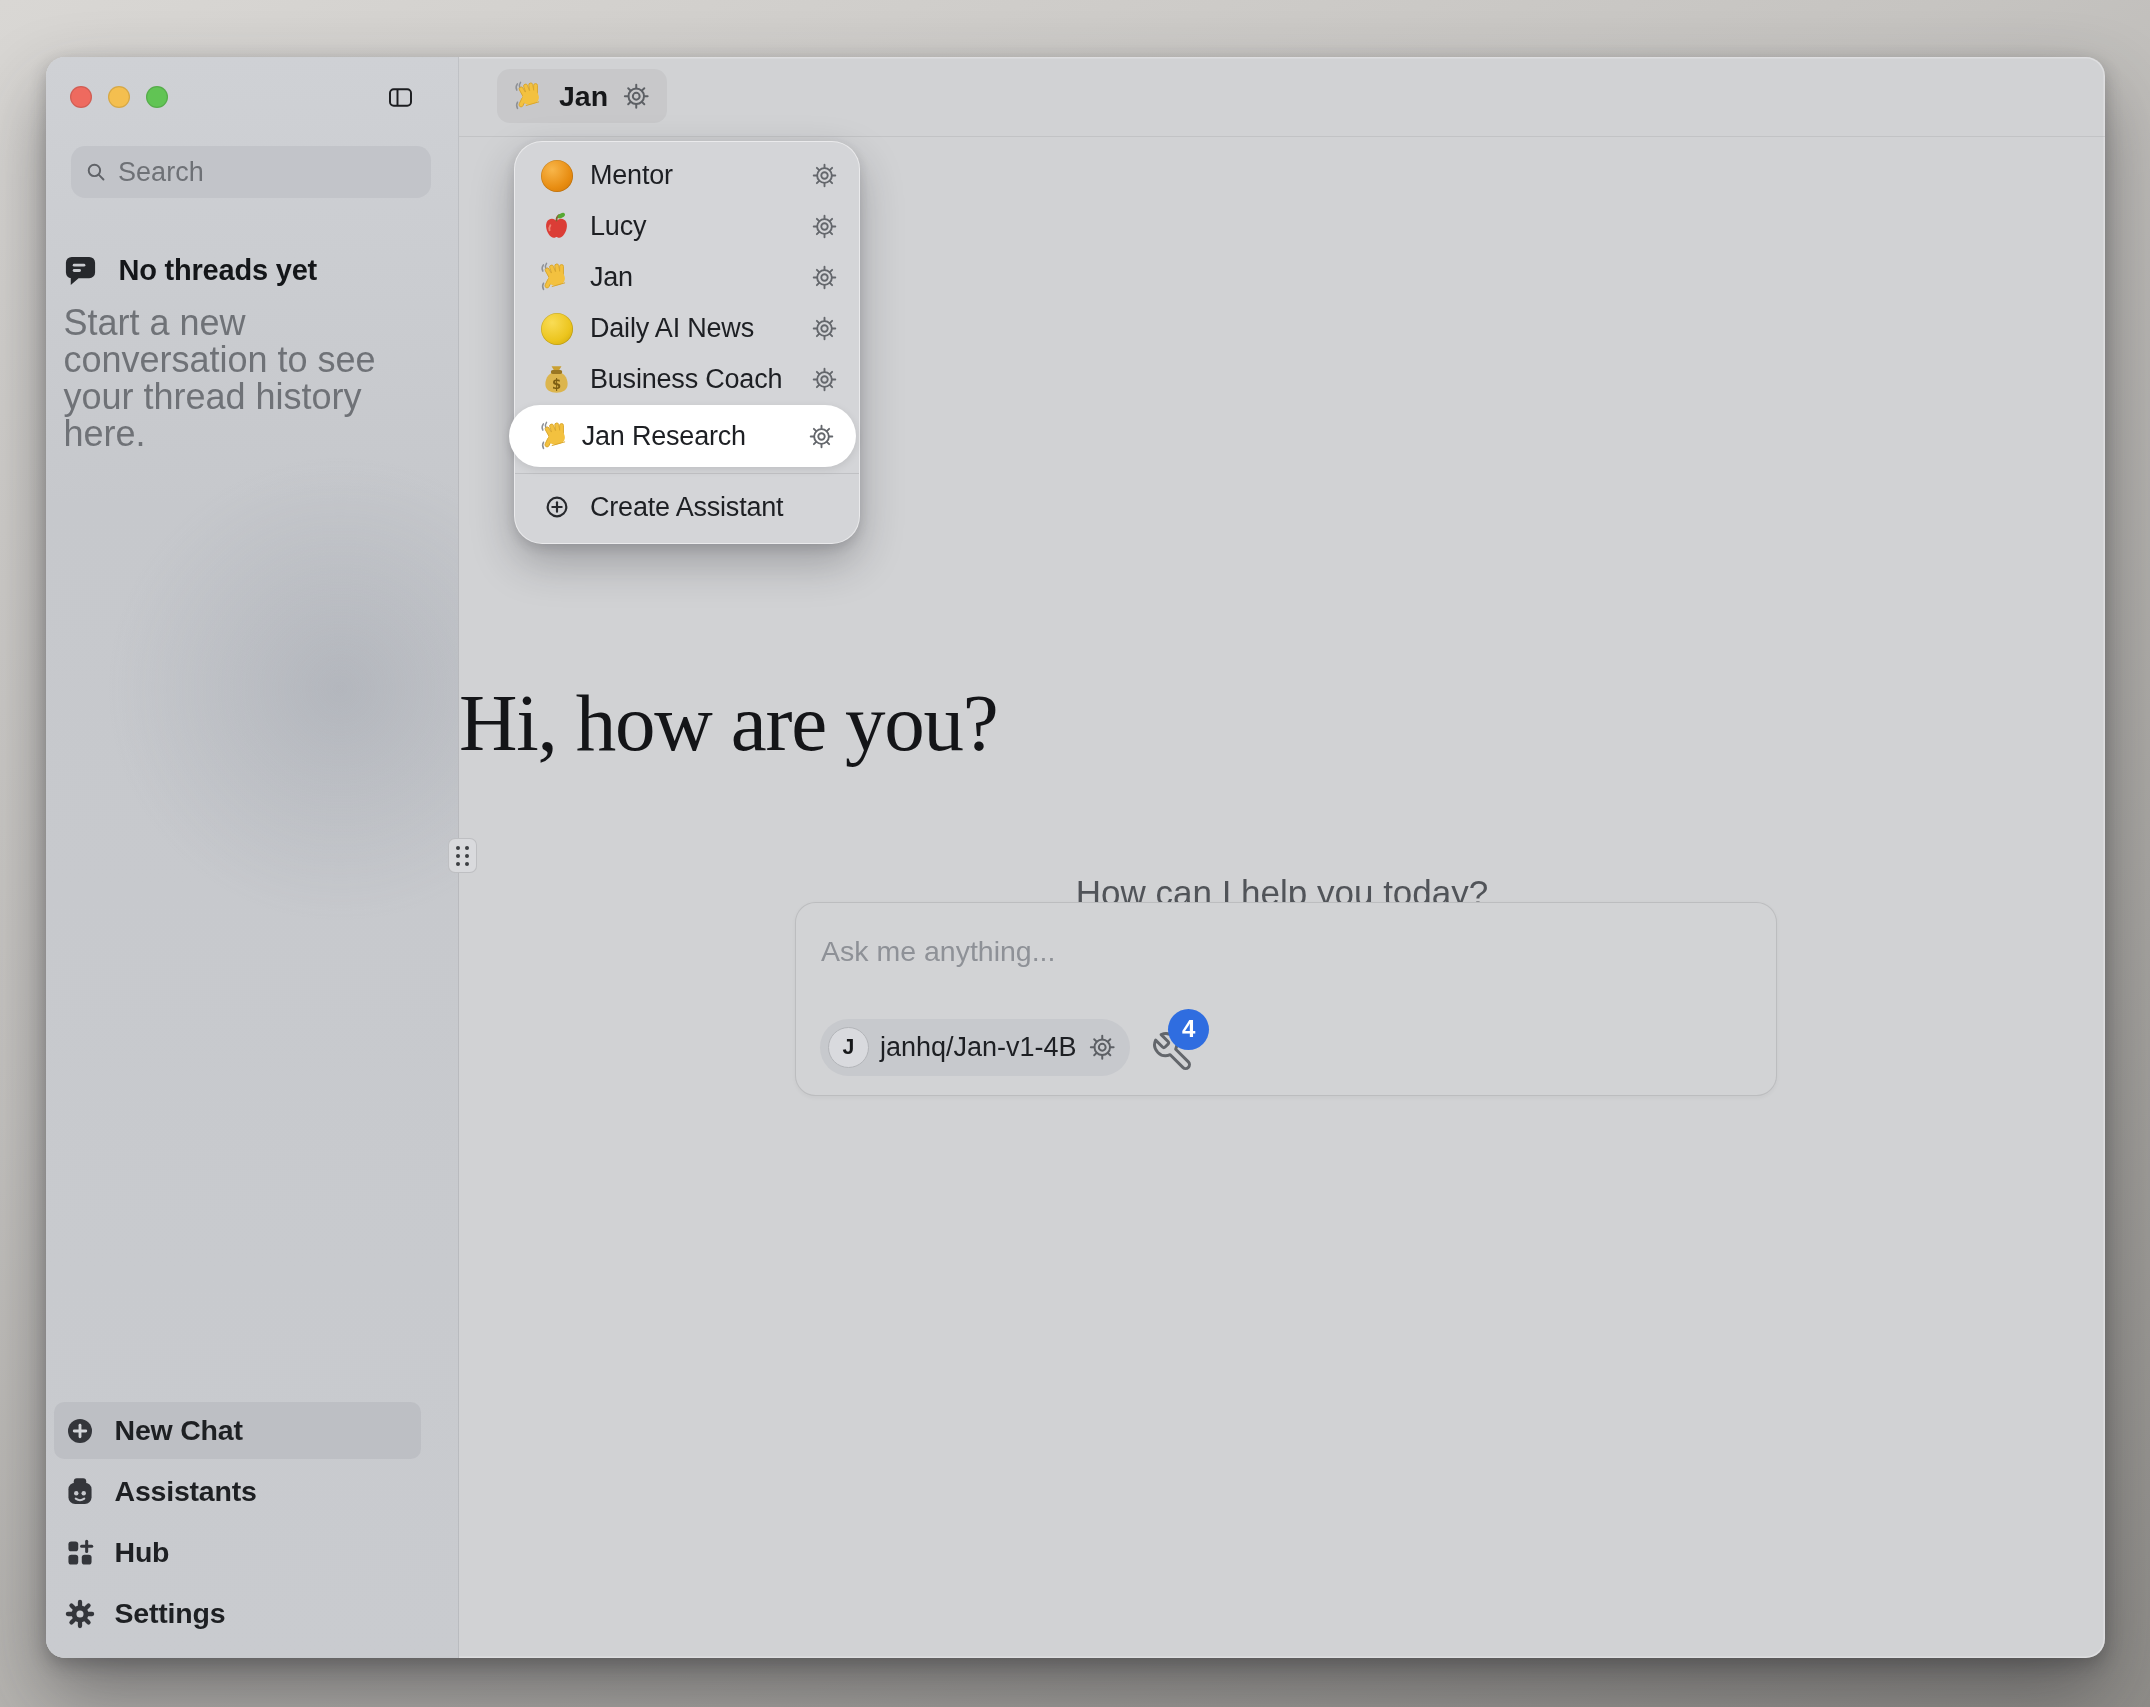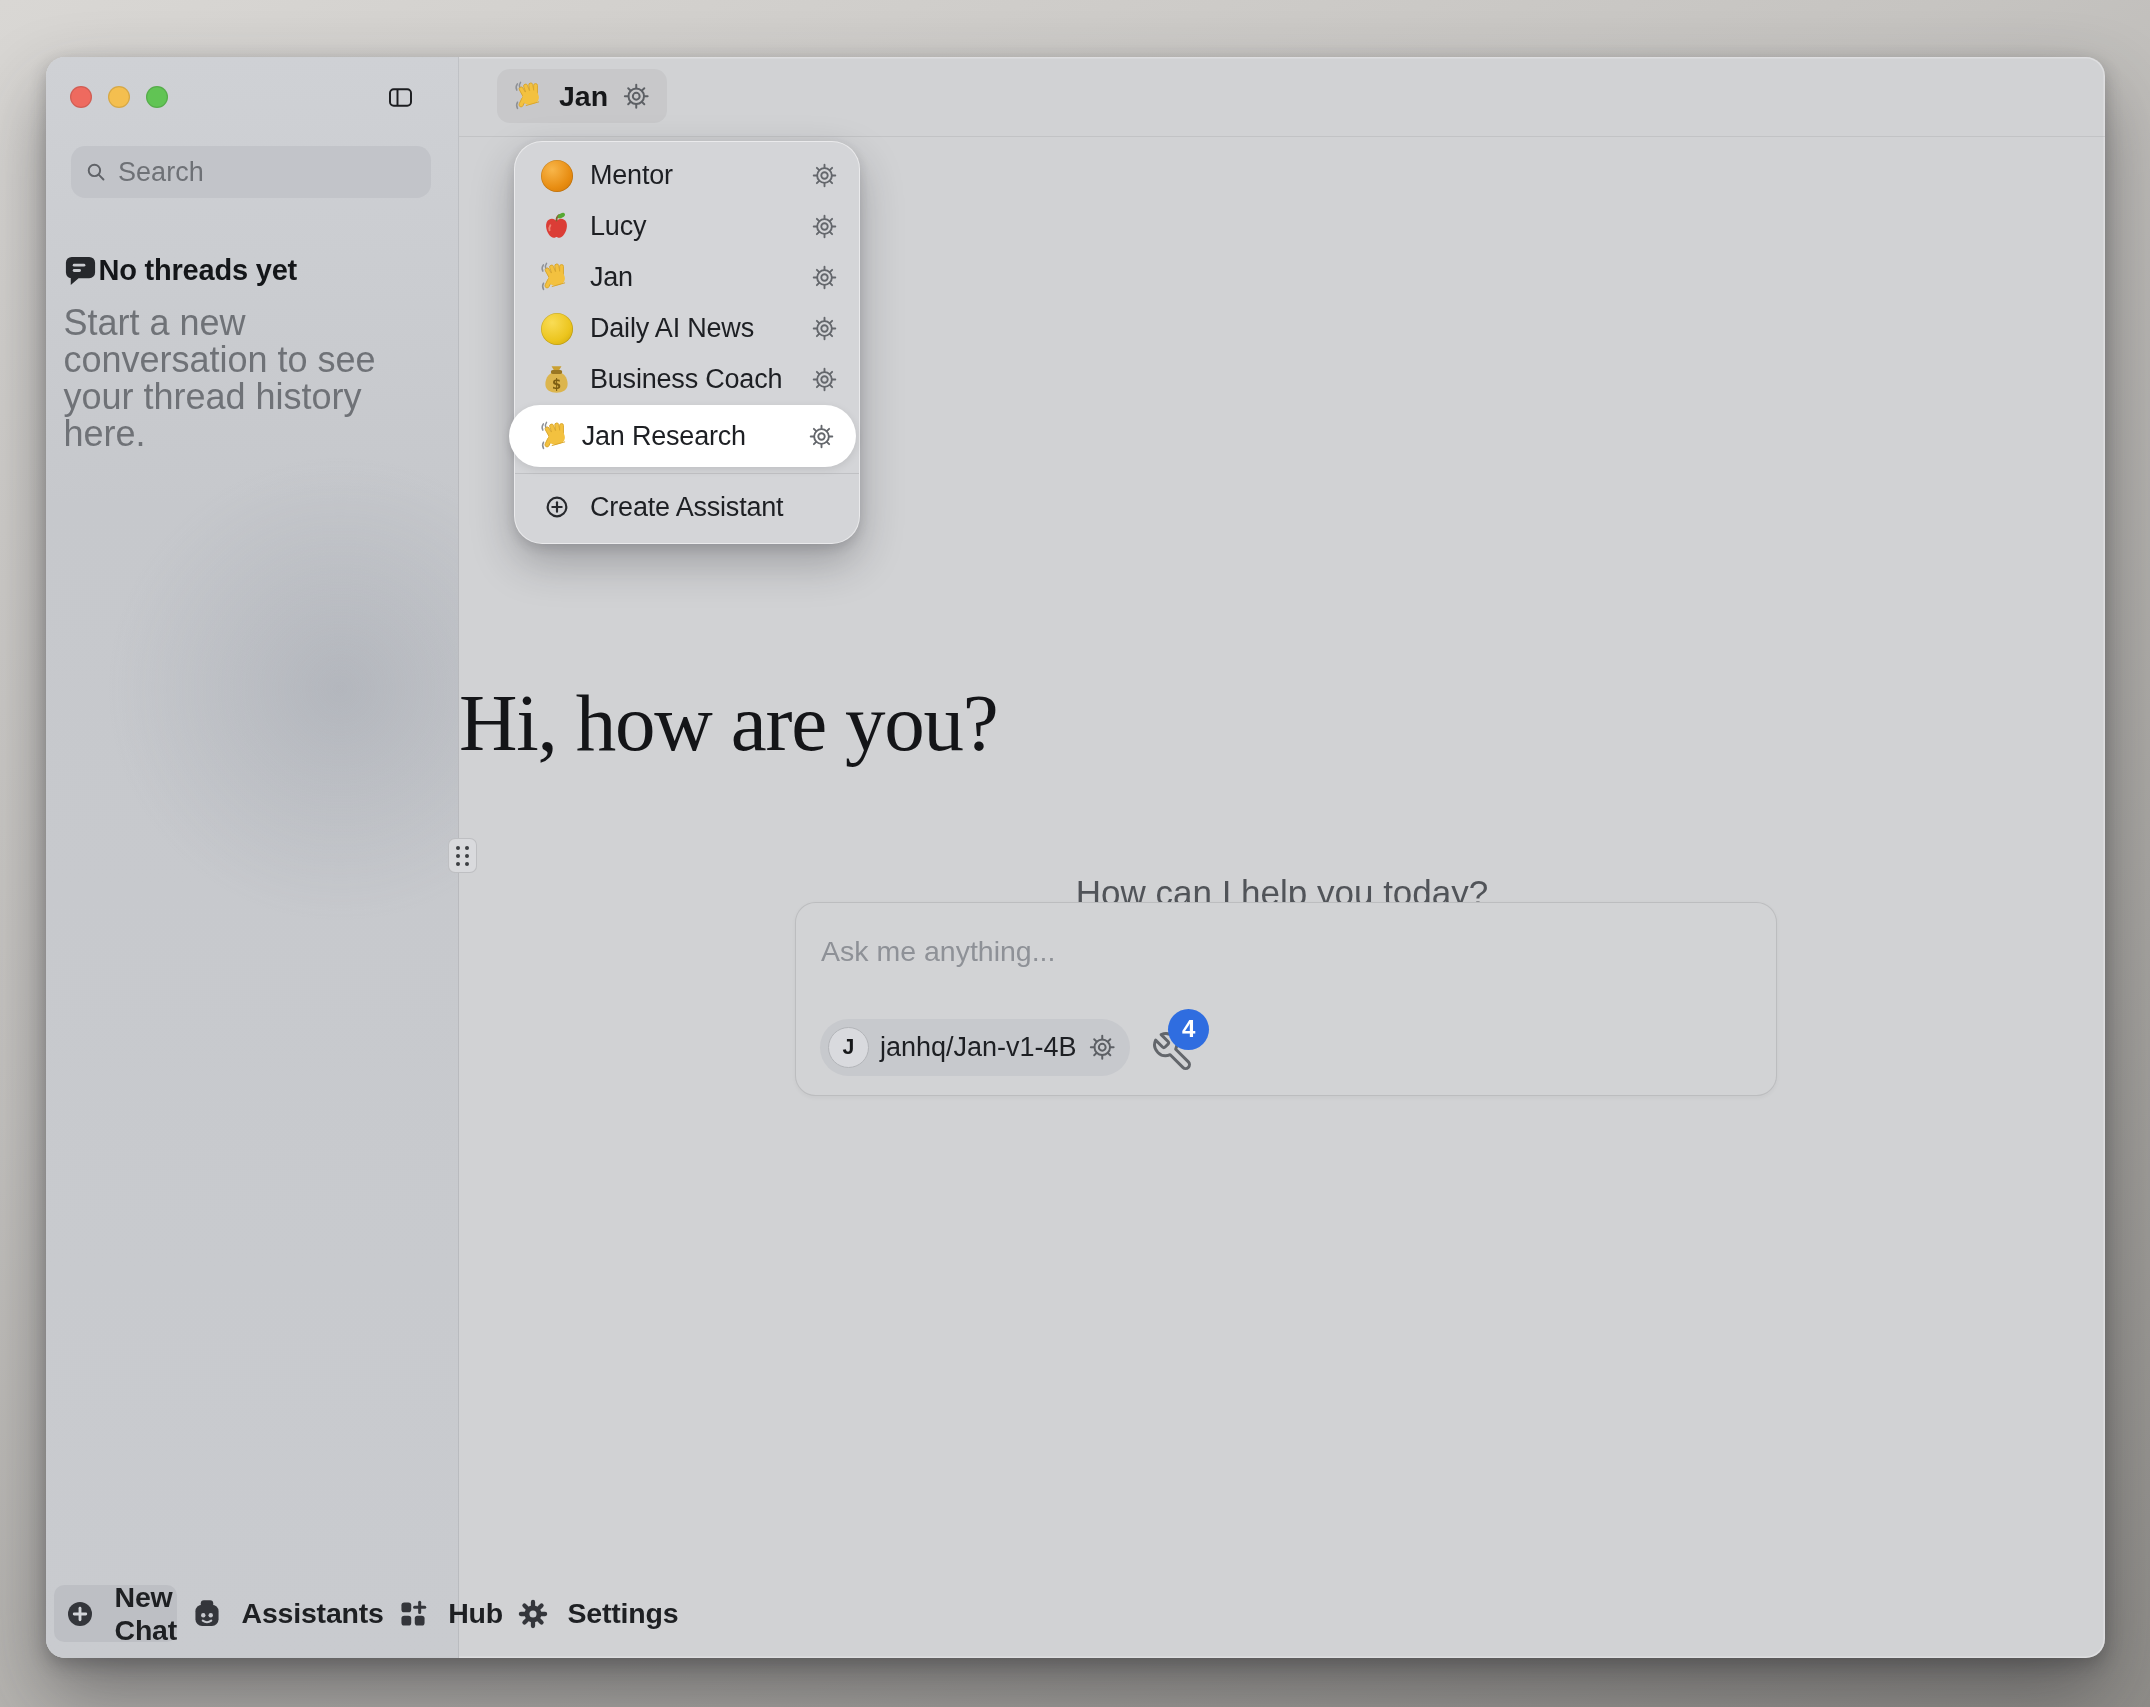--- a/index.html
+++ b/index.html
@@ -31,33 +31,33 @@
 
   .panel-toggle { position:absolute; top:27px; left:341px; width:27px; height:27px; color:#1c1d20; cursor:pointer; }
 
   .search-box { position:absolute; left:25px; top:89px; width:360px; height:52px;
     background:#c2c4c9; border-radius:14.2px; display:flex; align-items:center; padding:0 12.6px; gap:9.5px; }
   .search-box .ic { width:25px; height:25px; color:#5f6267; flex:none; }
   .search-box input { flex:1; min-width:0; border:none; outline:none; background:transparent;
     font:27px "Liberation Sans", sans-serif; color:#000000; }
   .search-box input::placeholder { color:#6e7176; opacity:1; }
 
-  .empty-head { position:absolute; left:17.4px; top:196px; display:flex; align-items:center; gap:0; }
+  .empty-head { position:absolute; left:17.4px; top:196px; display:flex; align-items:center; gap:20px; }
   .empty-head .ic { width:35px; height:35px; color:#26282c; }
   .empty-title { font-size:29px; font-weight:700; color:#141619; letter-spacing:-0.2px; }
   .empty-sub { position:absolute; left:17.4px; top:247px; width:356px;
     font-size:36px; line-height:37px; color:#6f7277; }
 
   .drag-handle { position:absolute; left:402px; top:781px; width:28.5px; height:35px;
     background:#d9dadd; border:1.6px solid rgba(0,0,0,.12); border-radius:7.1px;
     display:grid; grid-template-columns:repeat(2,4px); grid-template-rows:repeat(3,4px);
     gap:4px 5.5px; place-content:center; cursor:col-resize; z-index:5; }
   .drag-handle i { width:4px; height:4px; border-radius:50%; background:#3c3e42; }
 
-  .side-nav { position:absolute; left:8px; bottom:16px; width:367px; display:flex; flex-direction:row; gap:4px; }
+  .side-nav { position:absolute; left:8px; bottom:16px; width:367px; display:flex; flex-direction:column; gap:4px; }
   .nav-row { height:57px; border-radius:10.3px; display:flex; align-items:center; padding-left:9.5px; gap:19px; cursor:pointer; }
   .nav-row.active { background:#bdbfc4; }
   .nav-row .ic { width:32px; height:32px; color:#34363b; flex:none; }
   .nav-label { font-size:28.5px; font-weight:600; color:#1e2023; letter-spacing:-0.2px; }
 
   
   .main { position:absolute; left:413px; top:0; right:0; bottom:0; border-radius:0 19px 19px 0; }
   .main-header { position:absolute; left:0; right:0; top:0; height:80px; border-bottom:1.6px solid rgba(0,0,0,.07); }
   .assistant-pill { position:absolute; left:38px; top:12px; height:54px; border-radius:12.6px;
     background:rgba(0,0,0,.045); display:flex; align-items:center; padding:0 16px; gap:11px; cursor:pointer; }

